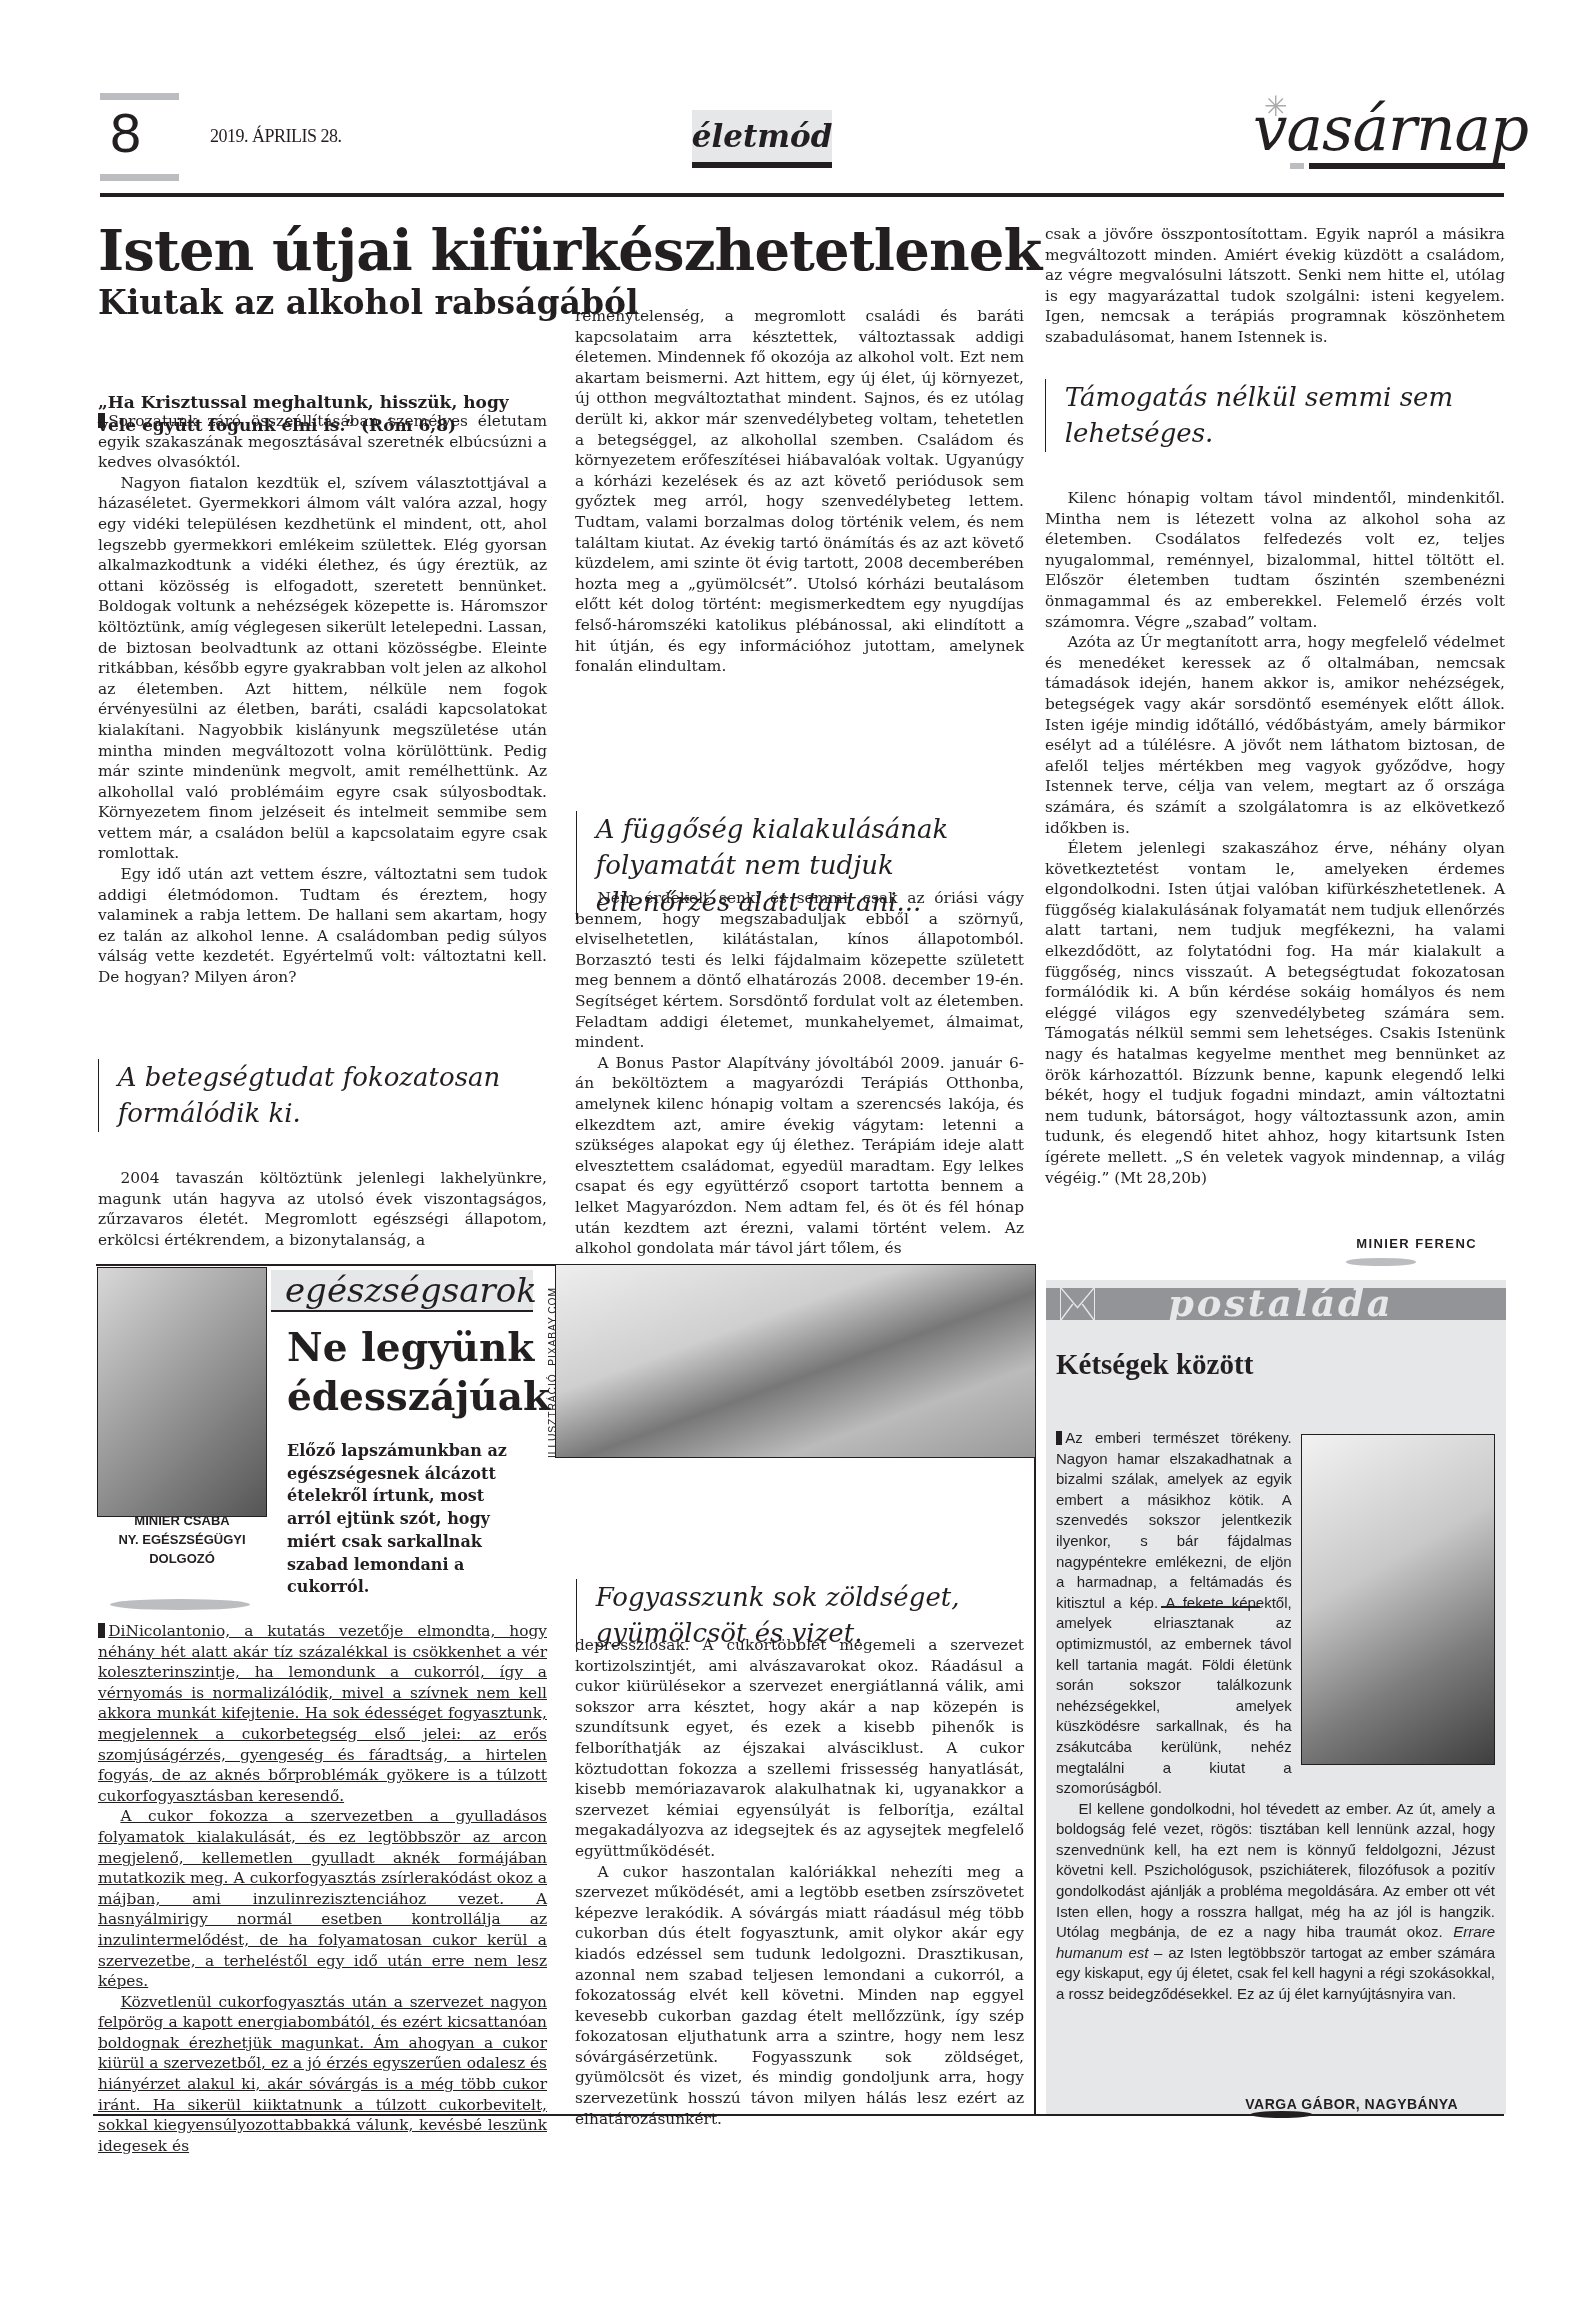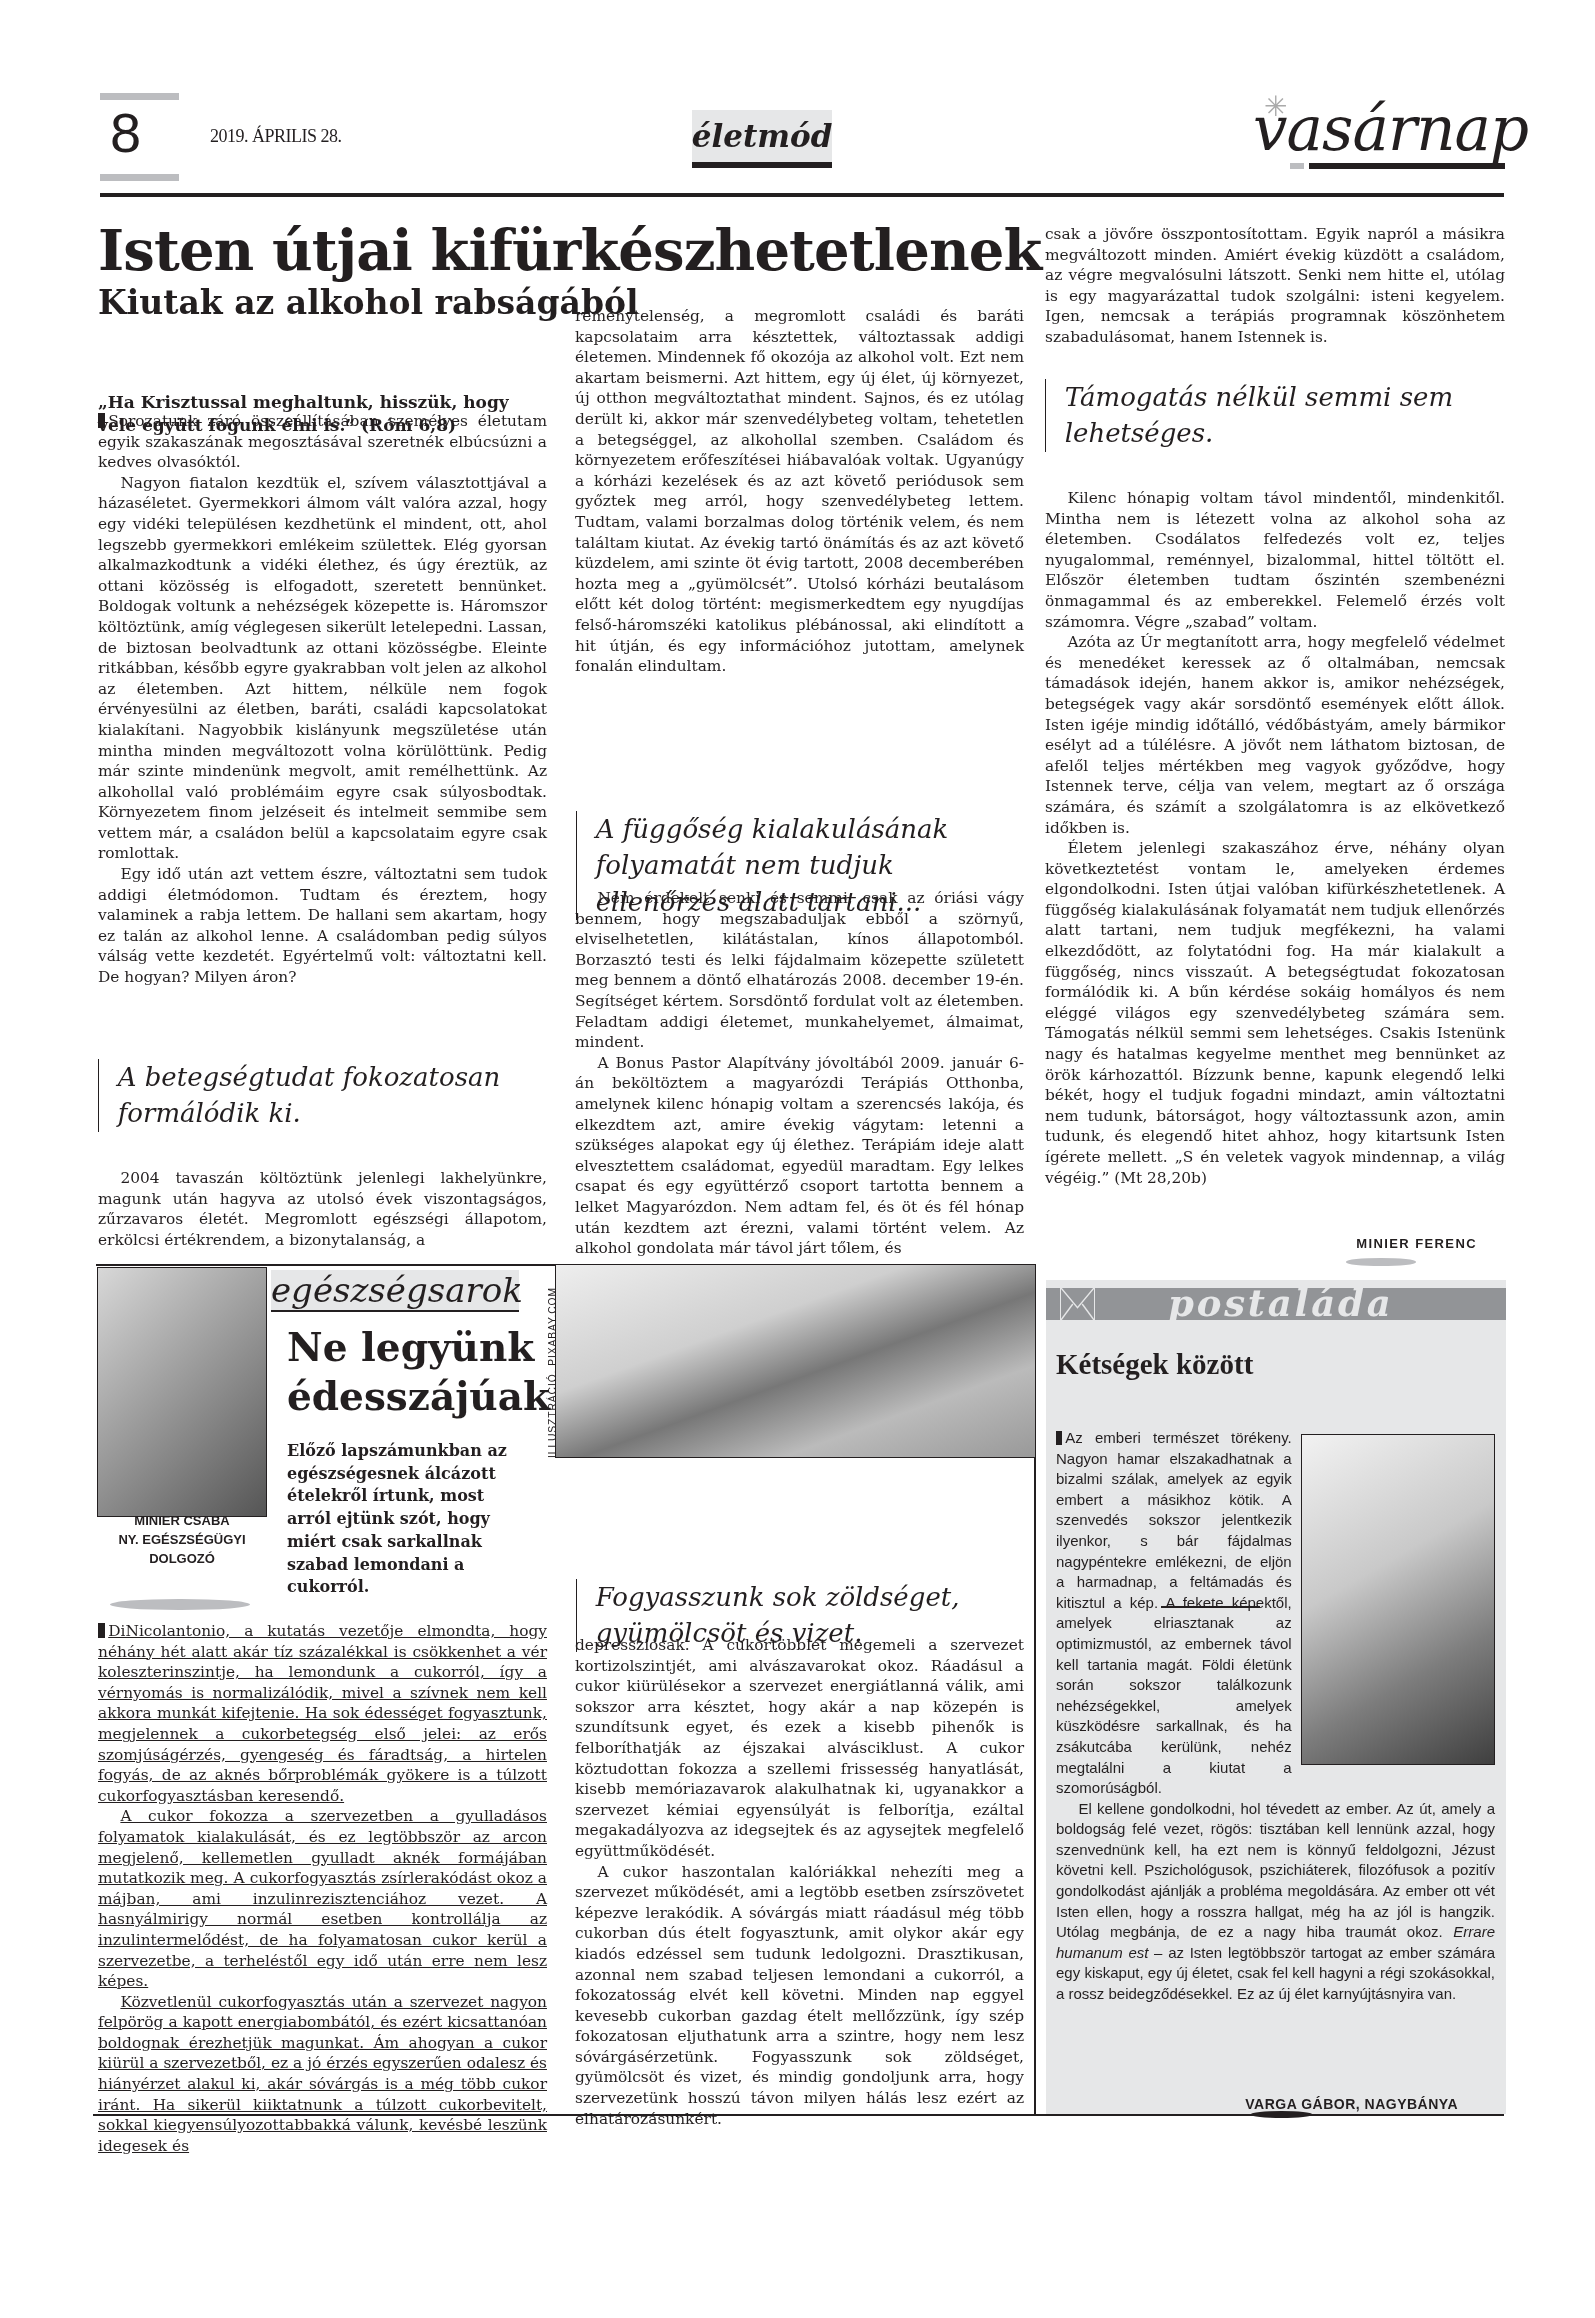--- a/index.html
+++ b/index.html
@@ -27,21 +27,21 @@
   .col p.first { text-indent:0; }
   .col p.first::before { content:""; display:inline-block; width:6.5px; height:15px; background:#231f20; margin-right:3.7px; vertical-align:-1.9px; }
   .col p.noind { text-indent:0; }
   .pull { border-left:1.9px solid #231f20; padding-left:18.7px; font-style:italic; font-size:26px; line-height:1.4; }
   .byline { font-family:"Liberation Sans", sans-serif; font-weight:bold; font-size:13px; letter-spacing:1.4px; text-align:right; }
 
   
   .box-rule { background:#231f20; }
   .photo { background:linear-gradient(135deg,#d8d8d8,#8a8a8a 60%,#555); border:1.4px solid #231f20; overflow:hidden; }
   .kicker { left:271px; top:1270px; width:248px; height:40px; background:#e6e7e8; border-bottom:2.8px solid #231f20;
-            font-style:italic; font-size:34px; line-height:40px; }
+            font-style:italic; font-size:34px; padding-left:14px; line-height:40px; }
   .health-title { left:287px; top:1323px; font-size:39px; font-weight:bold; line-height:1.25; }
   .health-lead { left:287px; top:1440px; width:220px; font-size:16px; font-weight:bold; line-height:1.42; }
   .author-cap { left:98px; top:1512px; width:168px; text-align:center; font-family:"Liberation Sans", sans-serif; font-weight:bold; font-size:13px; line-height:1.45; }
   .ellipse { background:#bcbdc0; border-radius:50%; }
   .credit { font-family:"Liberation Sans", sans-serif; font-size:10.3px; letter-spacing:0.9px; transform:rotate(-90deg); transform-origin:left top; white-space:nowrap; }
 
   
   .mailbox { left:1046px; top:1280px; width:460px; height:1000px; background:#e6e7e8; }
   .mail-band { left:1046px; top:1288px; width:460px; height:32px; background:#929497; }
   .mail-title { left:1168px; top:1285px; font-style:italic; font-weight:bold; font-size:37px; color:#e6e7e8; letter-spacing:2.8px; line-height:1; }

